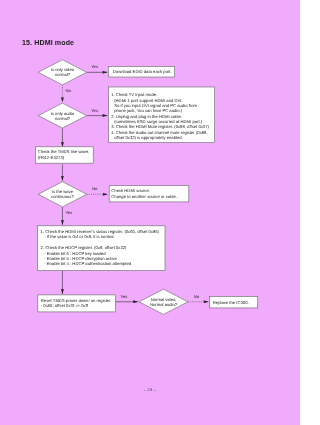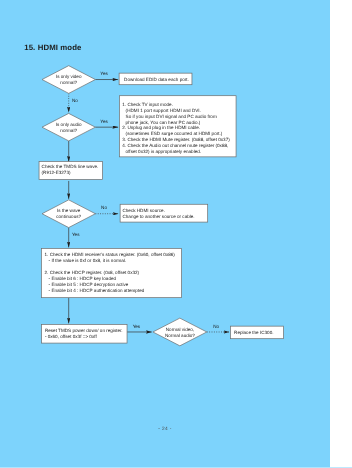--- a/index.html
+++ b/index.html
@@ -1,17 +1,17 @@
 <!DOCTYPE html>
 <html><head>
 <meta charset="utf-8">
 <style>
   html,body{margin:0;padding:0;background:#ffffff;}
   body{width:300px;height:425px;overflow:hidden;font-family:"Liberation Sans",sans-serif;color:#231f20;-webkit-font-smoothing:antialiased;}
-  #page{position:relative;width:300px;height:425px;background:#7dd3fc;}
+  #page{position:relative;width:300px;height:425px;background:#f0abfc;}
   .title{position:absolute;left:22px;top:40px;font-size:7.1px;line-height:7px;font-weight:bold;letter-spacing:.1px;color:#1c1c1c;}
   .footer{position:absolute;left:0;top:387px;width:300px;text-align:center;font-size:4.4px;color:#4a4a4a;letter-spacing:.3px;}
   svg#chart{position:absolute;left:0;top:0;}
   svg text{font-family:"Liberation Sans",sans-serif;fill:#1a1a1a;-webkit-font-smoothing:antialiased;text-rendering:geometricPrecision;}
   .nodetxt{font-size:4.2px;}
   .boxtxt{font-size:4.2px;}
   .edgelbl{font-size:4.2px;}
   .shape{fill:#ffffff;stroke:#6e6e6e;stroke-width:0.65;}
   .link{stroke:#3a3a3a;stroke-width:0.65;fill:none;}
   .linkdash{stroke:#3a3a3a;stroke-width:0.65;fill:none;stroke-dasharray:0.85 1.3;}

